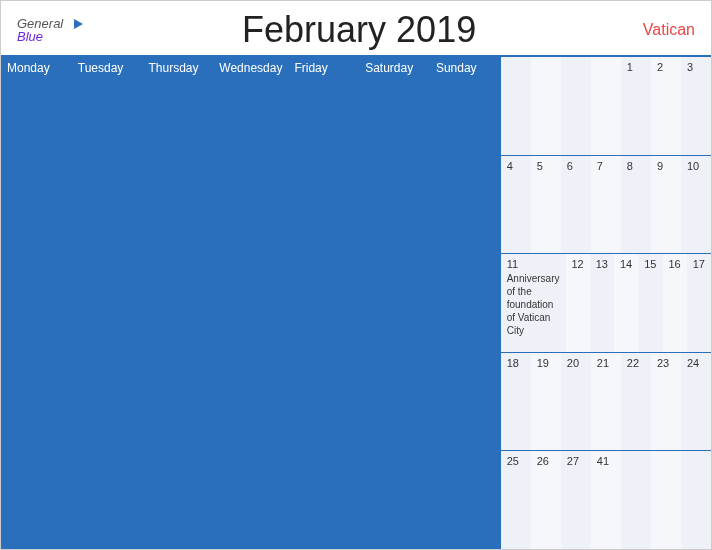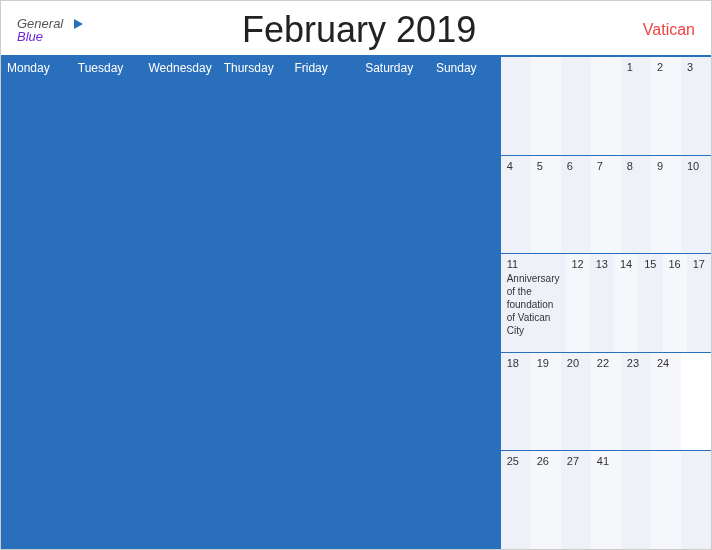--- a/index.html
+++ b/index.html
@@ -148,22 +148,22 @@
       </div>
       <span class="logo-blue">Blue</span>
     </div>
     <h1 class="month-title">February 2019</h1>
     <div class="country">Vatican</div>
   </div>
   <div class="calendar-grid">
     <div class="day-headers">
     <div class="day-header">Monday</div>
         <div class="day-header">Tuesday</div>
+        <div class="day-header">Thursday</div>
         <div class="day-header">Wednesday</div>
-        <div class="day-header">Thursday</div>
         <div class="day-header">Friday</div>
         <div class="day-header">Saturday</div>
         <div class="day-header">Sunday</div>
       </div>
     <div class="weeks">
     <div class="week-row">
           <div class="day-cell empty"></div>
           <div class="day-cell empty"></div>
           <div class="day-cell empty"></div>
           <div class="day-cell empty"></div>
@@ -225,20 +225,23 @@
           <div class="day-cell">
             <span class="day-num">18</span>
           </div>
           <div class="day-cell">
             <span class="day-num">19</span>
           </div>
           <div class="day-cell">
             <span class="day-num">20</span>
           </div>
           <div class="day-cell">
+            <span class="day-num">21</span>
+          </div>
+          <div class="day-cell">
             <span class="day-num">22</span>
           </div>
           <div class="day-cell">
             <span class="day-num">23</span>
           </div>
           <div class="day-cell">
             <span class="day-num">24</span>
           </div>
         </div>
         <div class="week-row">

